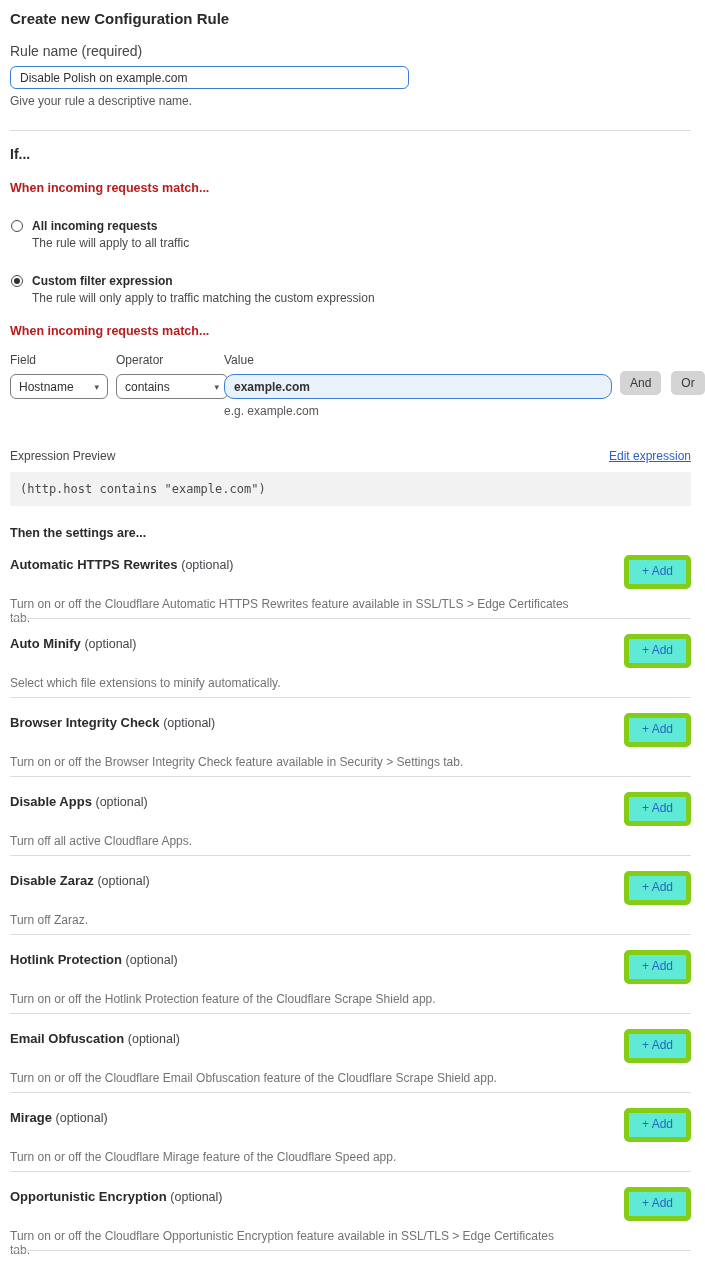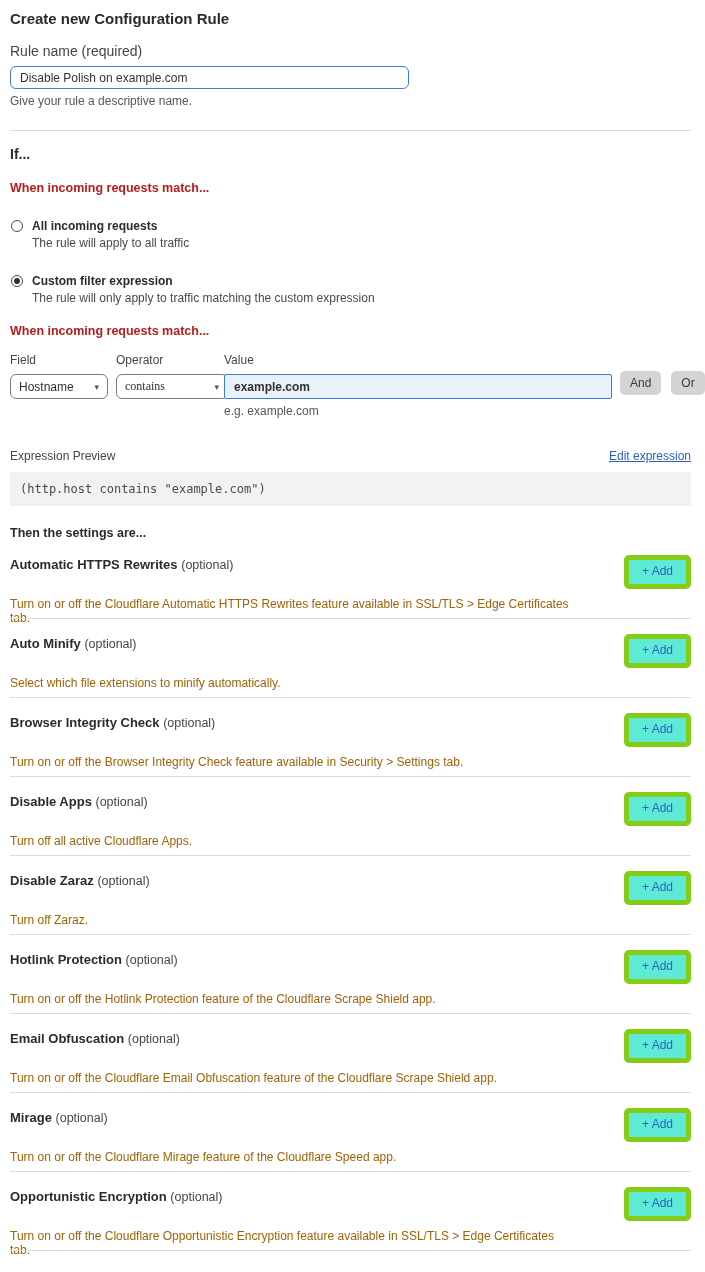--- a/index.html
+++ b/index.html
@@ -45,24 +45,24 @@
   .match-col .col-label { font-size: 12px; color: #45454c; margin-bottom: 7px; }
   .select-box {
     height: 25px; border: 1px solid #7c7c82; border-radius: 6px; background: #fff;
     display: flex; align-items: center; justify-content: space-between;
     padding: 0 8px; font-size: 12px; color: #313131; cursor: pointer;
   }
   .select-caret { font-size: 9px; color: #55555a; margin-left: 8px; }
   .col-field { width: 98px; margin-right: 8px; }
   .col-field .select-box { width: 98px; }
   .col-operator { width: 98px; margin-right: 10px; }
-  .col-operator .select-box { width: 112px; font-family: Liberation Serif, serif; }
+  .col-operator .select-box { width: 112px; }
   .col-value { width: 388px; }
   .value-input {
-    width: 388px; height: 25px; border: 1px solid #3b7dd8; border-radius: 2px;
+    width: 388px; height: 25px; border: 1px solid #3b7dd8; border-radius: 10px;
     background: #e9f1fb; padding: 0 9px; font-size: 12px; font-weight: 700; color: #313131;
     font-family: "Liberation Sans", sans-serif; outline: none; display: block;
   }
   .andor { display: flex; margin-left: 8px; margin-top: 18px; }
   .btn-gray {
     background: #d4d4d4; color: #38383d; border: none; border-radius: 5px;
     font-size: 12px; font-family: "Liberation Sans", sans-serif;
     padding: 5px 10px; margin-right: 10px; cursor: pointer; line-height: 1.2;
   }
   .btn-gray:last-child { margin-right: 0; }
@@ -78,21 +78,21 @@
     font-family: "DejaVu Sans Mono", "Liberation Mono", monospace;
     font-size: 12px; color: #4a4a4a;
   }
 
   h3.then-heading { font-size: 12.5px; font-weight: 700; color: #2b2b2b; margin-top: 20px; }
 
   .setting { padding: 17px 0 0 0; height: 79px; position: relative; }
   .setting .setting-head { display: flex; justify-content: space-between; align-items: flex-start; }
   .setting-title { font-size: 13px; font-weight: 700; color: #2b2b2b; }
   .setting-optional { font-size: 12.5px; font-weight: 400; color: #45454c; }
-  .setting-desc { font-size: 12px; color: #a16207; margin-top: 8px; max-width: 560px; }
+  .setting-desc { font-size: 12px; color: #737373; margin-top: 8px; max-width: 560px; }
   .btn-add {
     background: #5eead4; border: 5px solid #84cc16; border-radius: 5px;
     color: #2c62c9; font-size: 12px; font-family: Liberation Sans, sans-serif;
     padding: 4px 13px; cursor: pointer; margin-top: -2px; line-height: 1.3;
     flex: 0 0 auto;
   }
   .setting .divider-bottom {
     position: absolute; left: 0; right: 0; bottom: 0;
     border-top: 1px solid #dcdcdc;
   }

